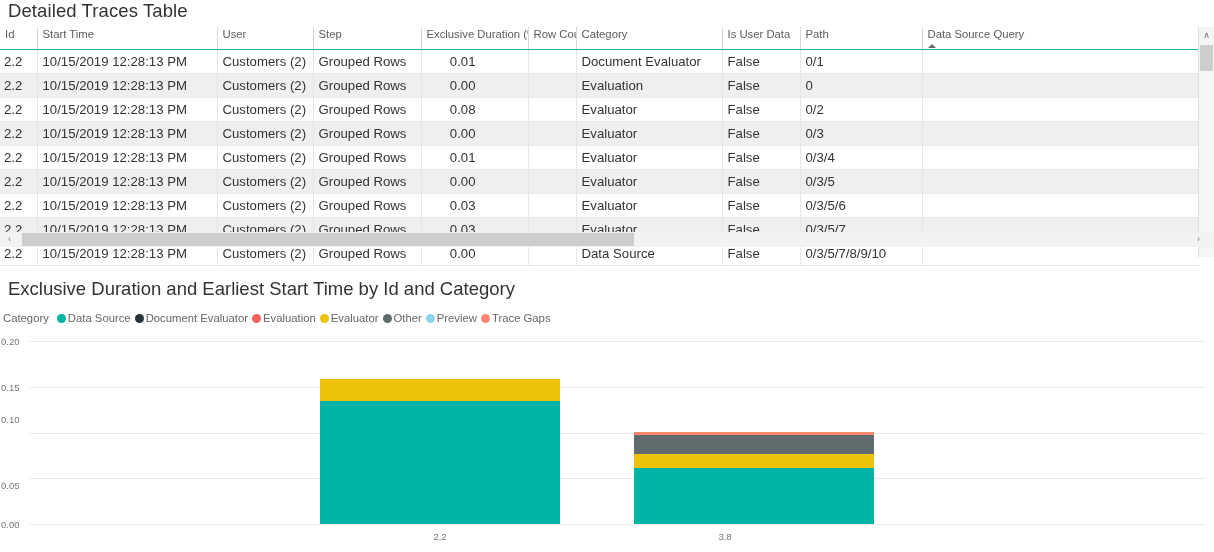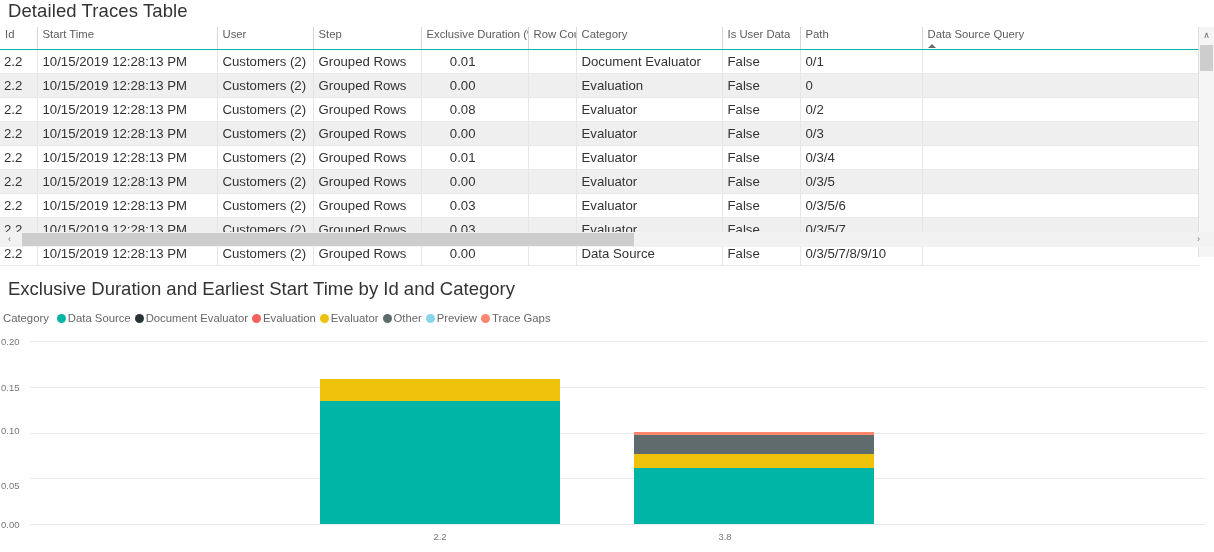--- a/index.html
+++ b/index.html
@@ -416,21 +416,21 @@
     <div id="gridlines">
         <div class="gridline" style="top: 192px;"></div>
         <div class="gridline" style="top: 146.25px;"></div>
         <div class="gridline" style="top: 100.5px;"></div>
         <div class="gridline" style="top: 54.75px;"></div>
         <div class="gridline" style="top: 9px;"></div>
       </div>
     <div id="yticks">
         <div class="ytick" style="top: 192px;">0.00</div>
         <div class="ytick" style="top: 153px;">0.05</div>
-        <div class="ytick" style="top: 98px;">0.10</div>
+        <div class="ytick" style="top: 87px;">0.10</div>
         <div class="ytick" style="top: 54.75px;">0.15</div>
         <div class="ytick" style="top: 9px;">0.20</div>
       </div>
     <div id="bars">
         <div class="bar" style="left: 320px; top: 0px; height: 192px;">
           <div class="seg" style="top: 69.39px; height: 122.61px; background: rgb(0, 180, 166);"></div>
           <div class="seg" style="top: 47.43px; height: 21.96px; background: rgb(238, 194, 11);"></div>
         </div>
         <div class="bar" style="left: 634px; top: 0px; height: 192px;">
           <div class="seg" style="top: 136.185px; height: 55.815px; background: rgb(0, 180, 166);"></div>

